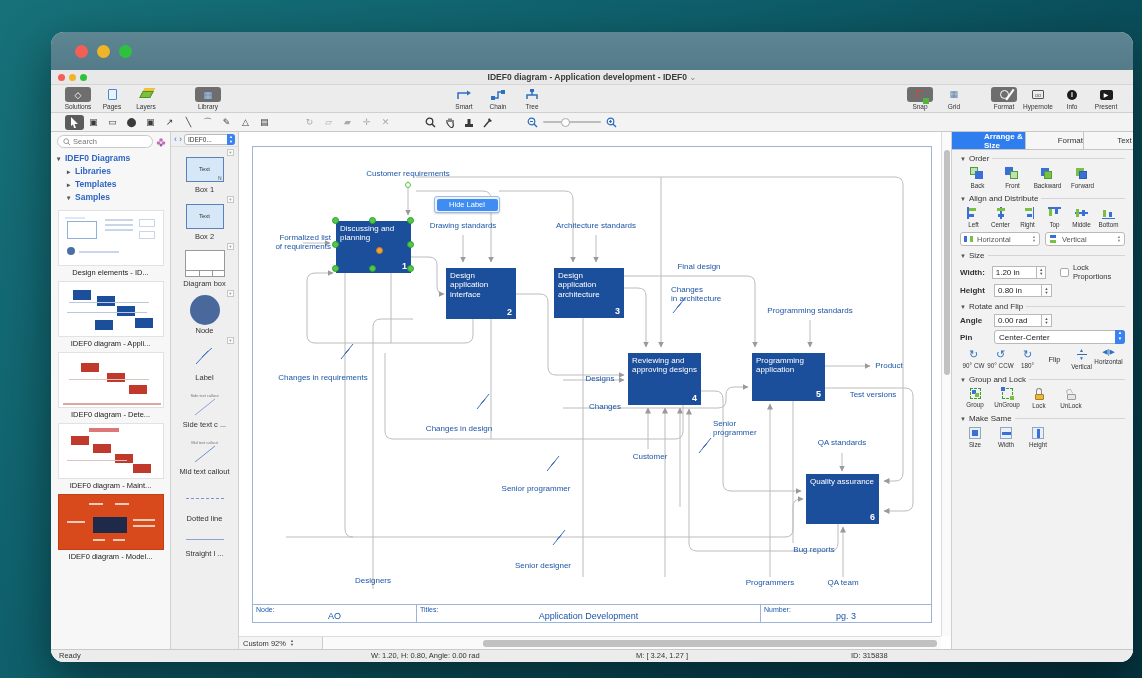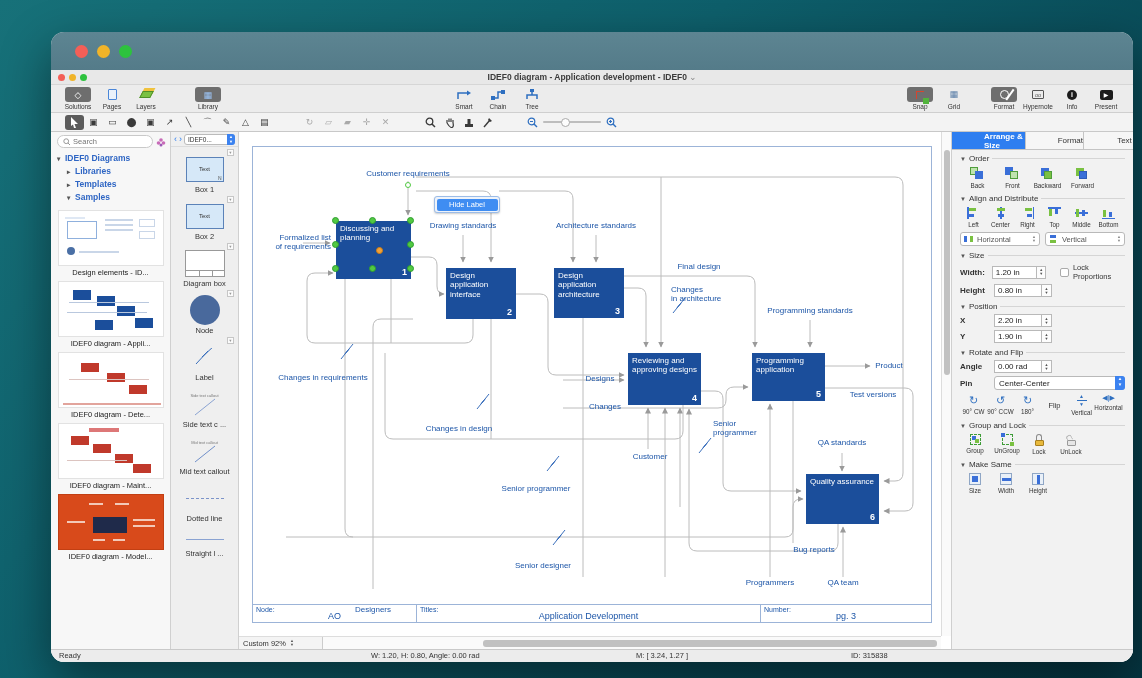--- a/index.html
+++ b/index.html
@@ -573,21 +573,21 @@
                   <path d="M420,166 L428,156 L424,161 L432,151"></path>
                   <path d="M88,212 L96,202 L92,207 L100,197"></path>
                   <path d="M224,262 L232,252 L228,257 L236,247"></path>
                   <path d="M294,324 L302,314 L298,319 L306,309"></path>
                   <path d="M446,306 L454,296 L450,301 L458,291"></path>
                   <path d="M300,398 L308,388 L304,393 L312,383"></path>
                 </g>
                 <circle cx="155" cy="38" r="2.5" fill="#fff" stroke="#52c943" stroke-width="1"></circle>
               </svg>
 
-              <div class="dbox" style="left:83px;top:74px;width:75px;height:58px;"><span>Discussing and planning</span><span class="bn">1</span></div>
+              <div class="dbox" style="left:83px;top:74px;width:75px;height:52px;"><span>Discussing and planning</span><span class="bn">1</span></div>
               <div class="dbox" style="left:193px;top:121px;width:70px;height:51px;"><span>Design application interface</span><span class="bn">2</span></div>
               <div class="dbox" style="left:301px;top:121px;width:70px;height:50px;"><span>Design application architecture</span><span class="bn">3</span></div>
               <div class="dbox" style="left:375px;top:206px;width:73px;height:52px;"><span>Reviewing and approving designs</span><span class="bn">4</span></div>
               <div class="dbox" style="left:499px;top:206px;width:73px;height:48px;"><span>Programming application</span><span class="bn">5</span></div>
               <div class="dbox" style="left:553px;top:327px;width:73px;height:50px;"><span>Quality assurance</span><span class="bn">6</span></div>
 
               <span class="handle" style="left:83px;top:74px;"></span>
               <span class="handle" style="left:120px;top:74px;"></span>
               <span class="handle" style="left:158px;top:74px;"></span>
               <span class="handle" style="left:83px;top:98px;"></span>
@@ -616,21 +616,21 @@
               <div class="dlab ctr" style="left:206px;top:277px;">Changes in design</div>
               <div class="dlab ctr" style="left:397px;top:305px;">Customer</div>
               <div class="dlab" style="left:460px;top:272px;">Senior
 programmer</div>
               <div class="dlab ctr" style="left:283px;top:337px;">Senior programmer</div>
               <div class="dlab ctr" style="left:290px;top:414px;">Senior designer</div>
               <div class="dlab ctr" style="left:589px;top:291px;">QA standards</div>
               <div class="dlab ctr" style="left:636px;top:214px;">Product</div>
               <div class="dlab ctr" style="left:620px;top:243px;">Test versions</div>
               <div class="dlab ctr" style="left:561px;top:398px;">Bug reports</div>
-              <div class="dlab ctr" style="left:120px;top:458px;">Designers</div>
+              <div class="dlab ctr" style="left:120px;top:429px;">Designers</div>
               <div class="dlab ctr" style="left:517px;top:431px;">Programmers</div>
               <div class="dlab ctr" style="left:590px;top:431px;">QA team</div>
             </div>
 
             <div class="pfooter">
               <div class="pcell" style="width:164px;">
                 <span class="pcap">Node:</span>
                 <div class="pval">AO</div>
               </div>
               <div class="pcell" style="width:344px;">
@@ -794,37 +794,20 @@
                 <span class="cklab">Lock Proportions</span>
               </span>
             </div>
             <div class="frow">
               <span class="flab">Height</span>
               <span class="ninput">0.80 in</span>
               <span class="stp">▲<br>▼</span>
             </div>
           </div>
 
-          <div class="isec">
-            <div class="sectitle">
-                <span class="tri">▼</span>
-                <span>Position</span>
-                <span class="rule"></span>
-              </div>
-            <div class="frow">
-              <span class="flab">X</span>
-              <span class="ninput">2.20 in</span>
-              <span class="stp">▲<br>▼</span>
-            </div>
-            <div class="frow">
-              <span class="flab">Y</span>
-              <span class="ninput">1.90 in</span>
-              <span class="stp">▲<br>▼</span>
-            </div>
-          </div>
 
           <div class="isec">
             <div class="sectitle">
                 <span class="tri">▼</span>
                 <span>Rotate and Flip</span>
                 <span class="rule"></span>
               </div>
             <div class="frow">
               <span class="flab">Angle</span>
               <span class="ninput">0.00 rad</span>

